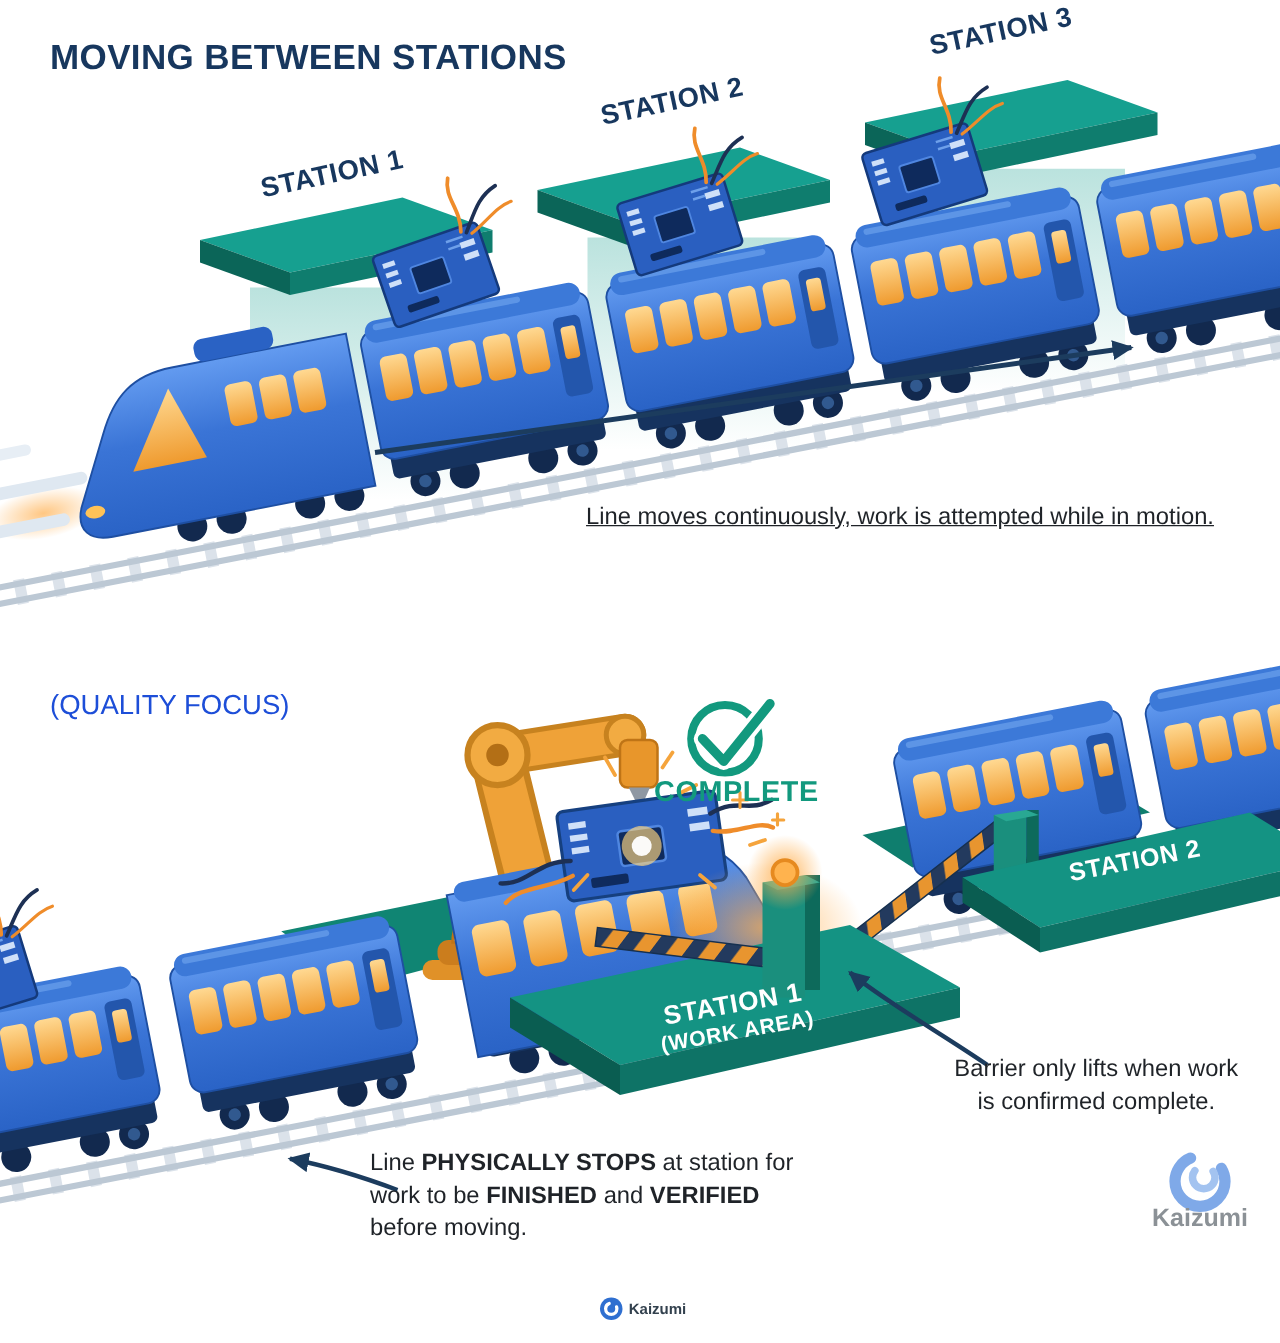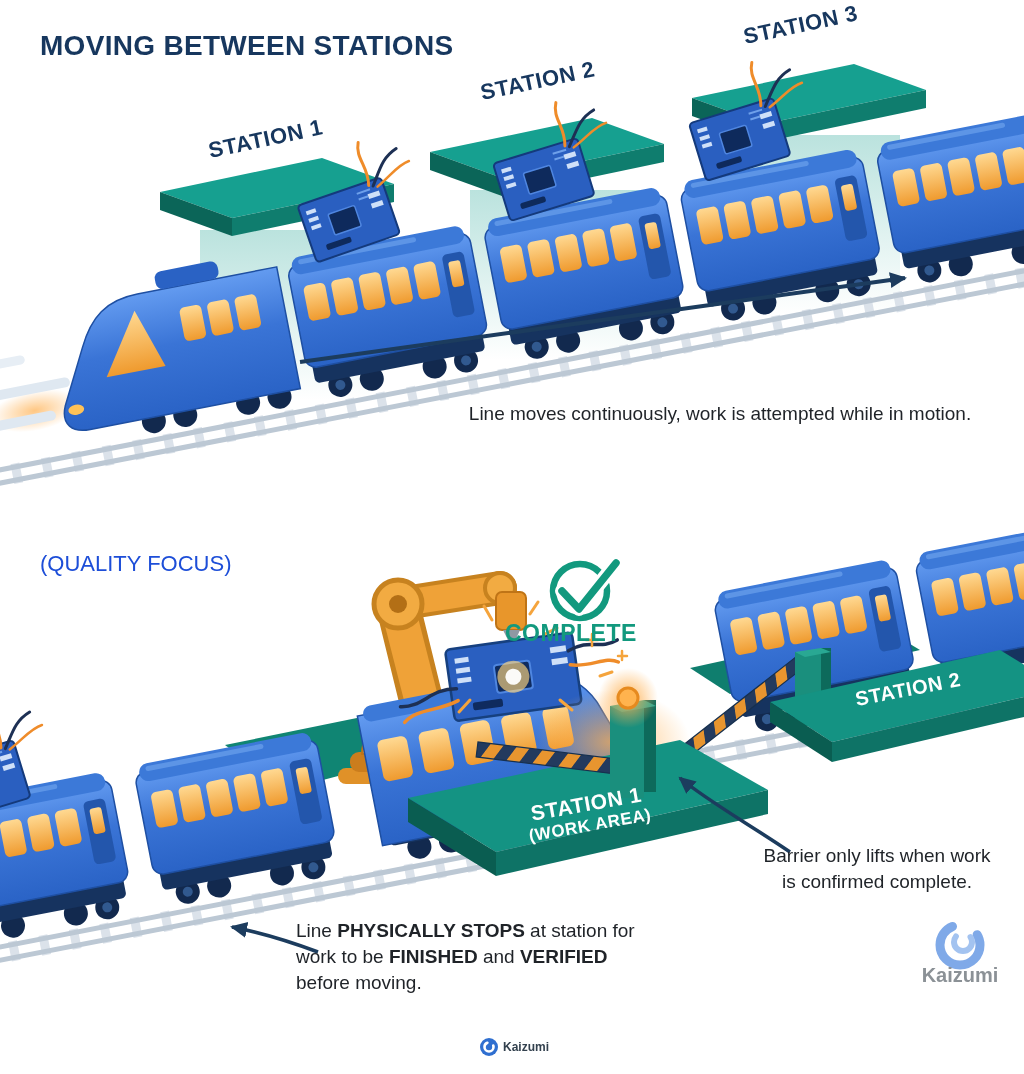--- a/index.html
+++ b/index.html
@@ -276,25 +276,25 @@
     </g>
   </g>
 </svg>
 
 <div class="txt title" style="left:40px;top:30px;font-size:28px;">MOVING BETWEEN STATIONS</div>
 
 <div class="txt stnlabel" style="left:163px;top:148px;">STATION 1</div>
 <div class="txt stnlabel" style="left:435px;top:90px;">STATION 2</div>
 <div class="txt stnlabel" style="left:698px;top:34px;">STATION 3</div>
 
-<div class="txt caption" style="left:420px;top:401px;width:600px;text-align:center;">Line moves continuously, work is attempted while in motion.</div>
+<div class="txt caption" style="left:420px;top:401px;width:600px;text-align:center;text-decoration:underline;">Line moves continuously, work is attempted while in motion.</div>
 
 <div class="txt" style="left:40px;top:551px;font-size:22px;color:#1d4ed8;font-weight:500;">(QUALITY FOCUS)</div>
 
-<div class="txt green" style="left:505px;top:620px;width:150px;text-align:left;font-size:23px;font-weight:800;letter-spacing:.5px;">COMPLETE</div>
+<div class="txt green" style="left:505px;top:620px;width:150px;text-align:right;font-size:23px;font-weight:800;letter-spacing:.5px;">COMPLETE</div>
 
 <div class="txt whitelabel" style="left:468px;top:792px;width:240px;font-size:21px;transform:rotate(-10deg);">
   <div>STATION 1</div>
   <div style="font-size:17px;">(WORK AREA)</div>
 </div>
 
 <div class="txt whitelabel" style="left:818px;top:678px;width:180px;font-size:20px;transform:rotate(-11deg);">STATION 2</div>
 
 <div class="txt caption" style="left:762px;top:843px;width:230px;text-align:center;">Barrier only lifts when work is confirmed complete.</div>
 

